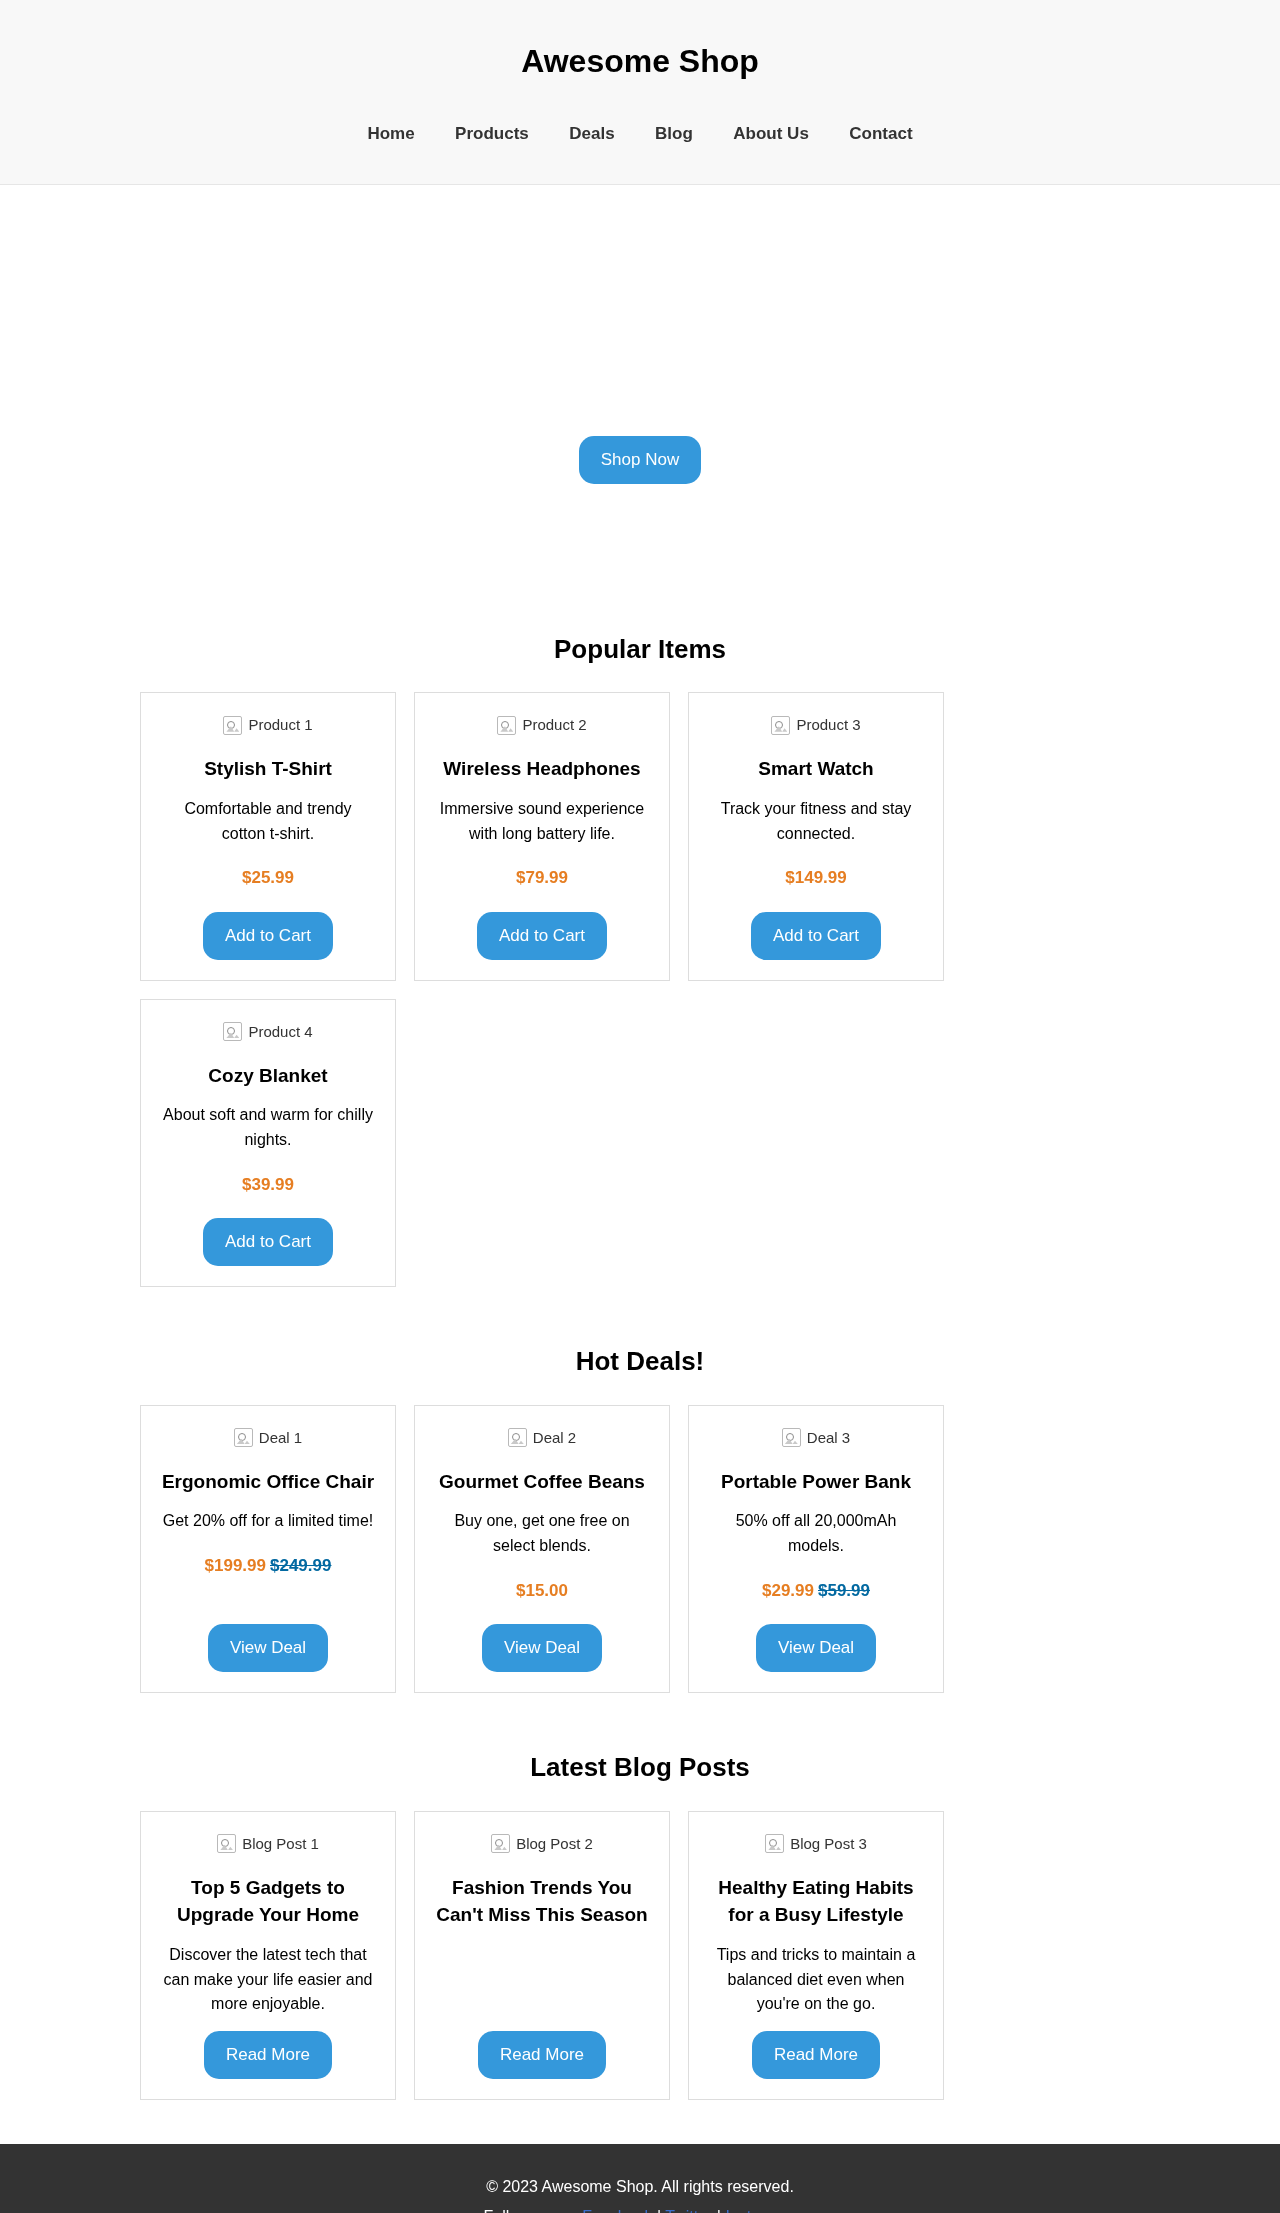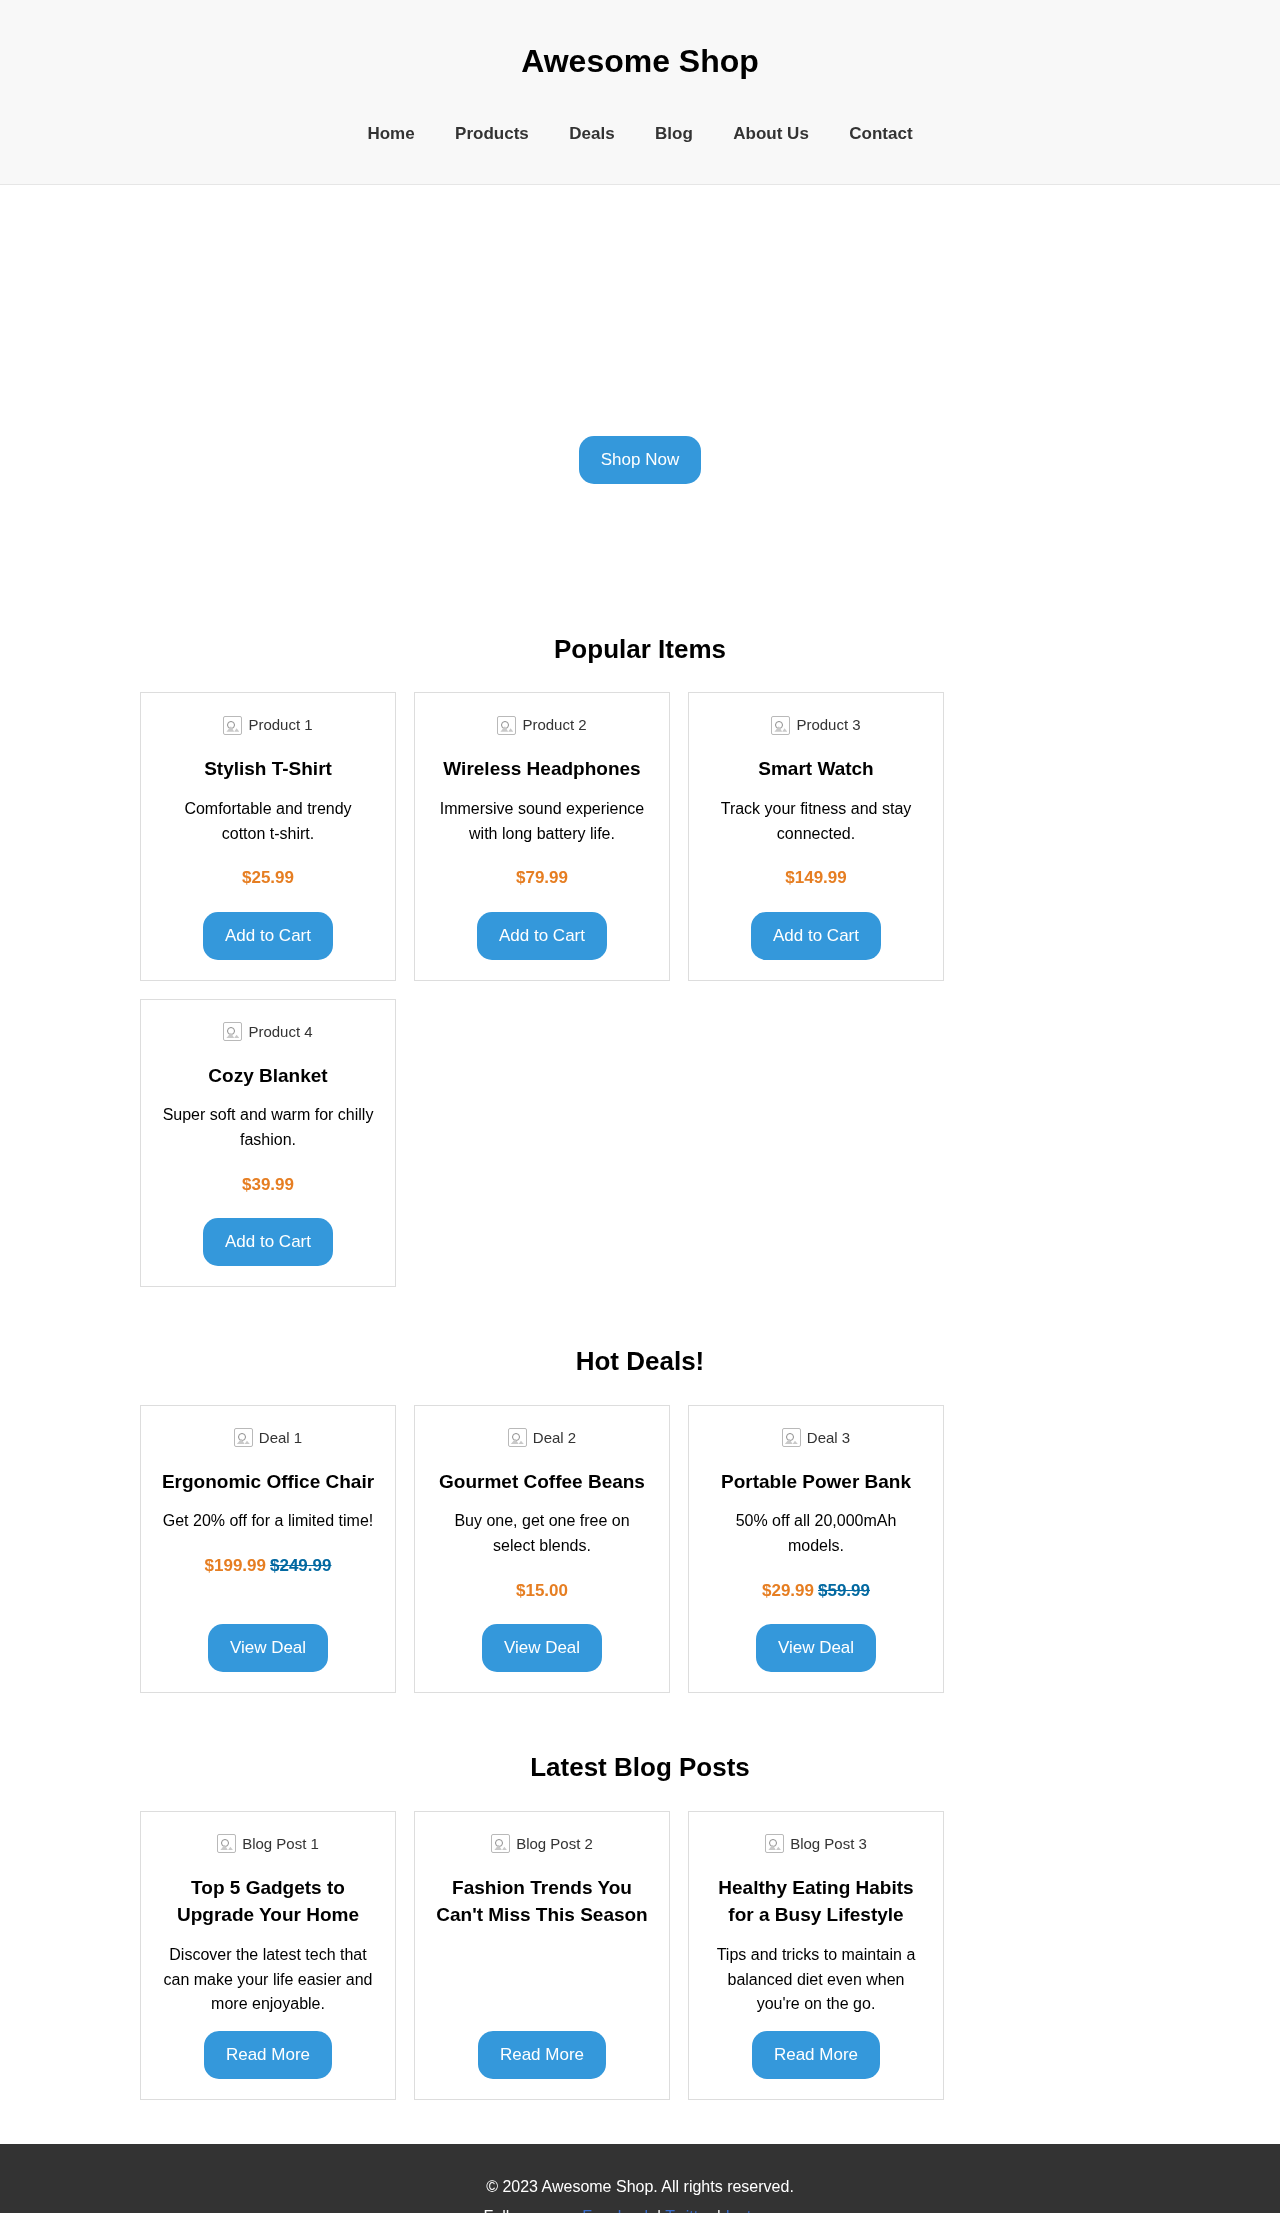--- a/index.html
+++ b/index.html
@@ -227,21 +227,21 @@
       <div class="price"><span>$149.99</span></div>
       <a href="#" class="btn">Add to Cart</a>
     </div>
 
     <div class="card">
       <span class="thumb">
           <span class="broken-img"></span>
           <span>Product 4</span>
         </span>
       <h3>Cozy Blanket</h3>
-      <p>Super soft and warm for chilly fashion.</p>
+      <p>About soft and warm for chilly nights.</p>
       <div class="price"><span>$39.99</span></div>
       <a href="#" class="btn">Add to Cart</a>
     </div>
 
   </div>
 </section>
 
 <section class="section">
   <h2 class="section-title">Hot Deals!</h2>
   <div class="grid">

